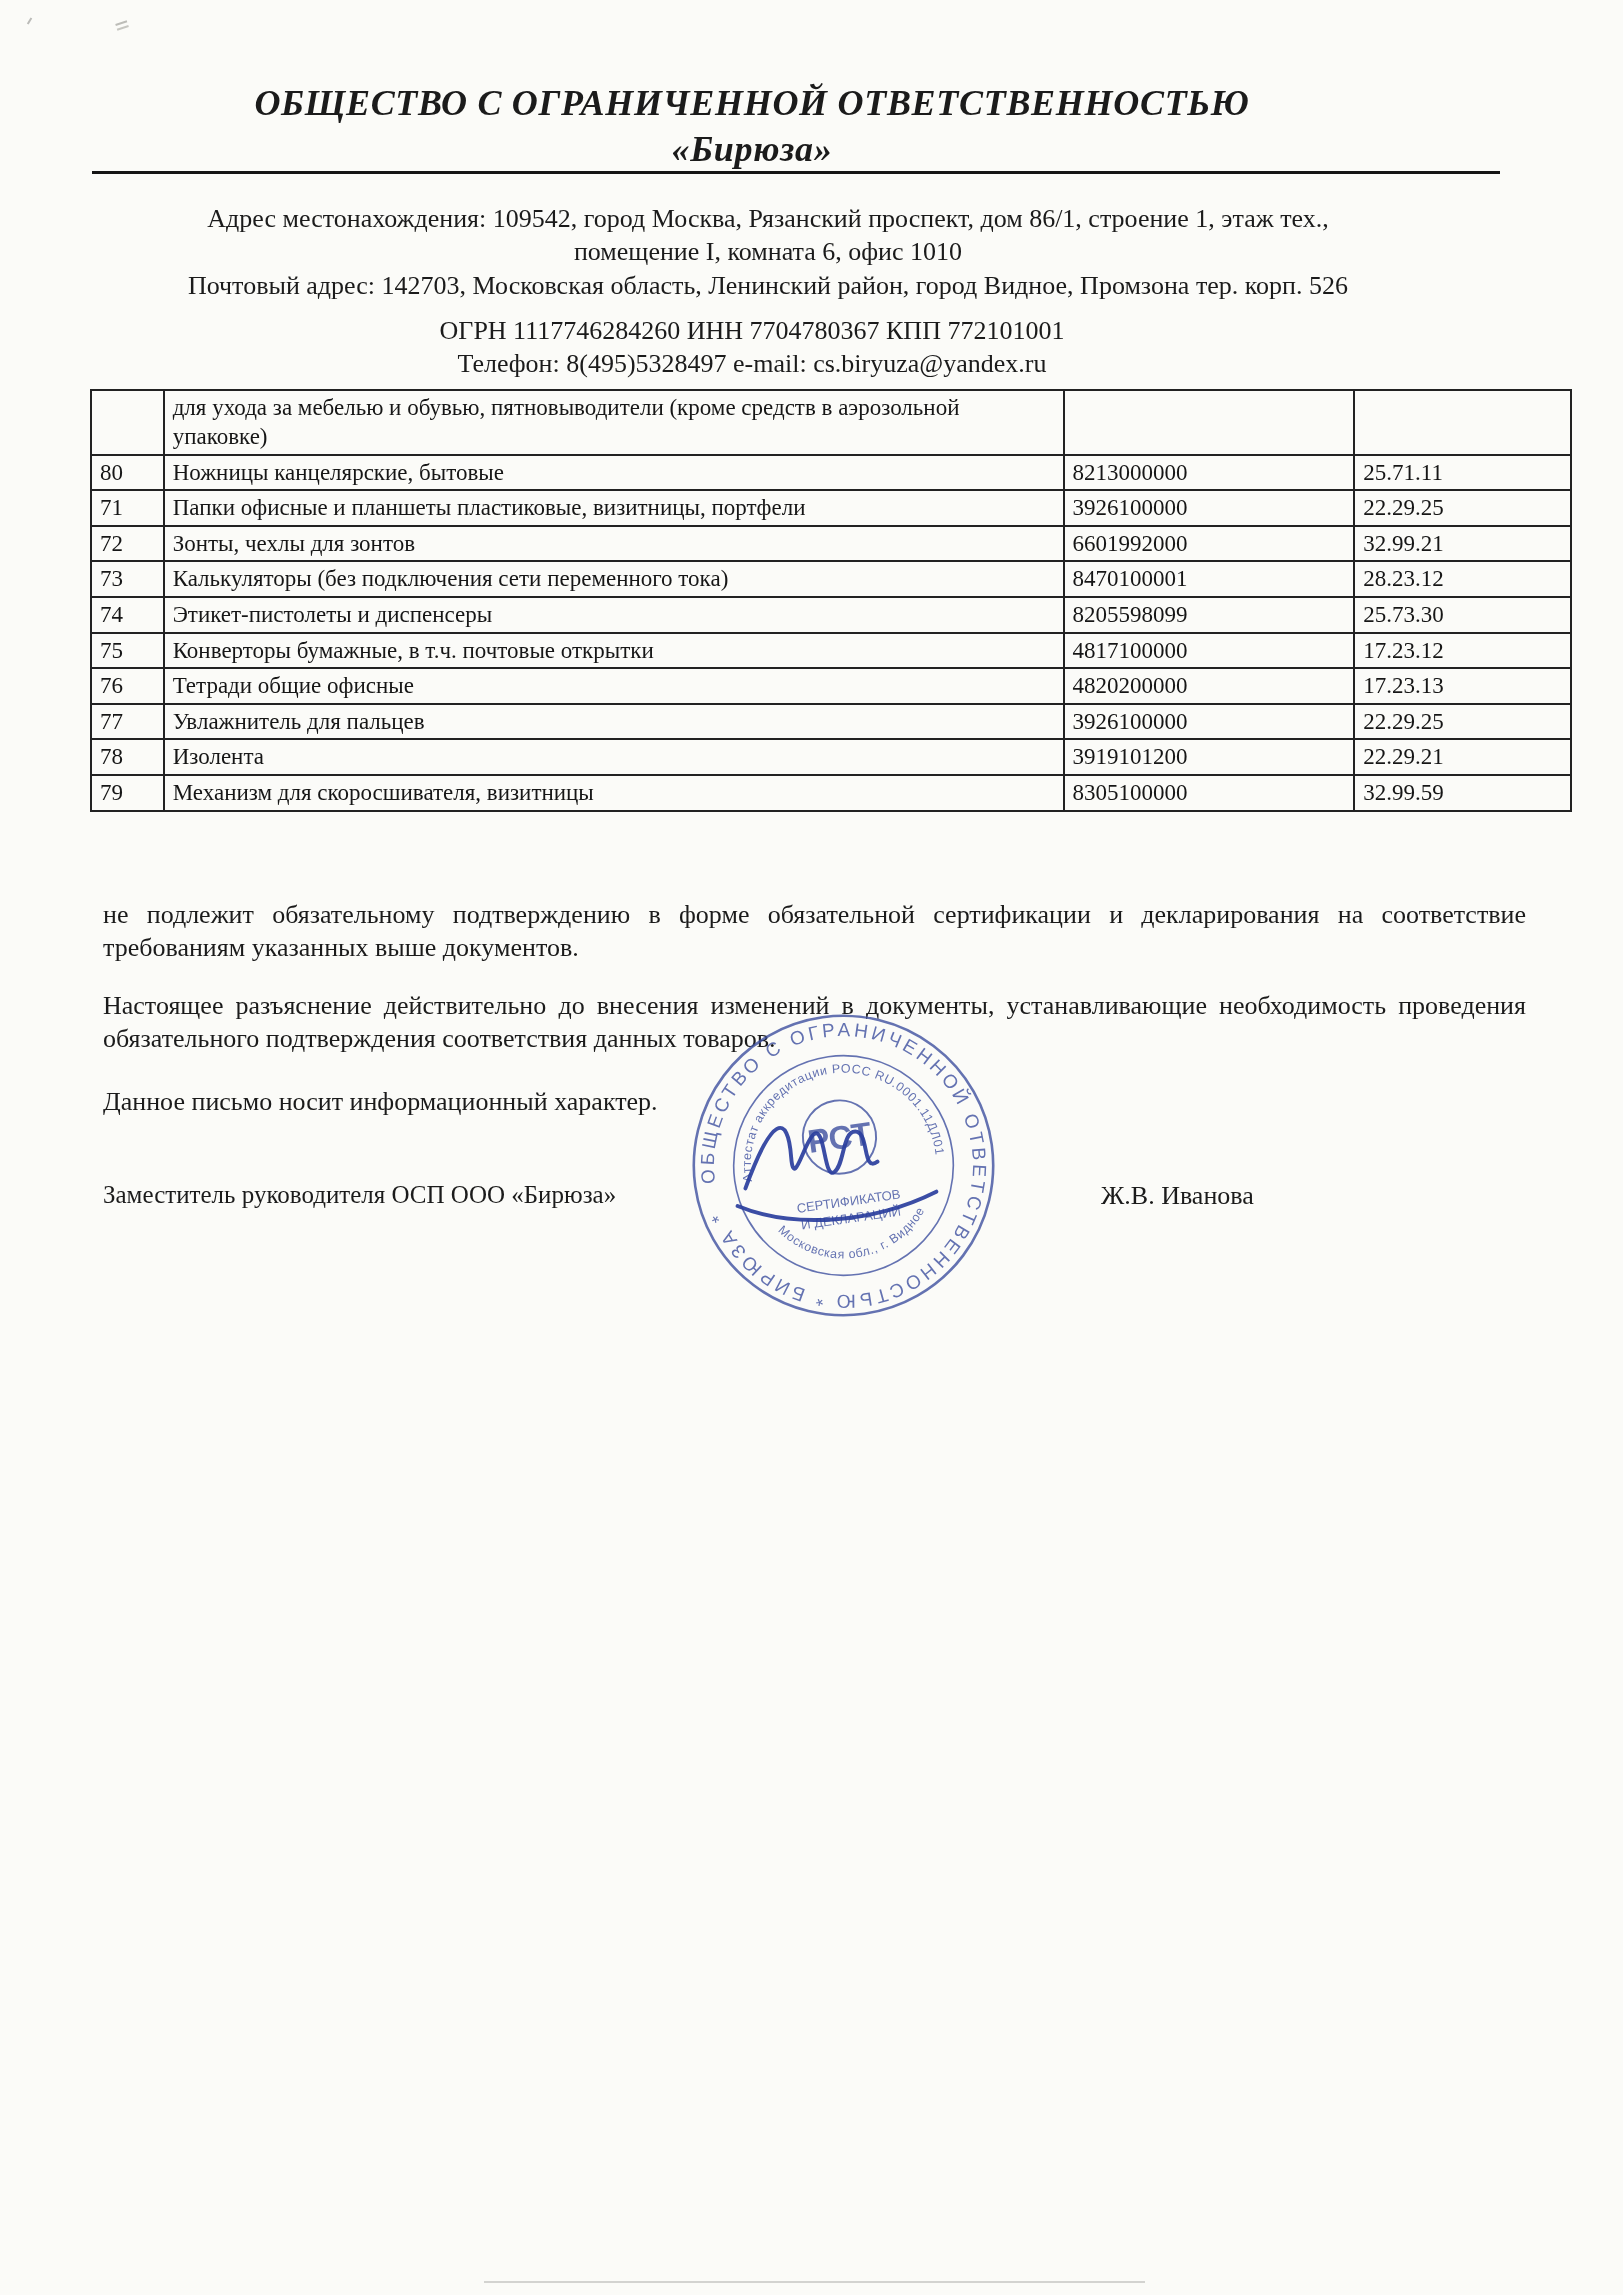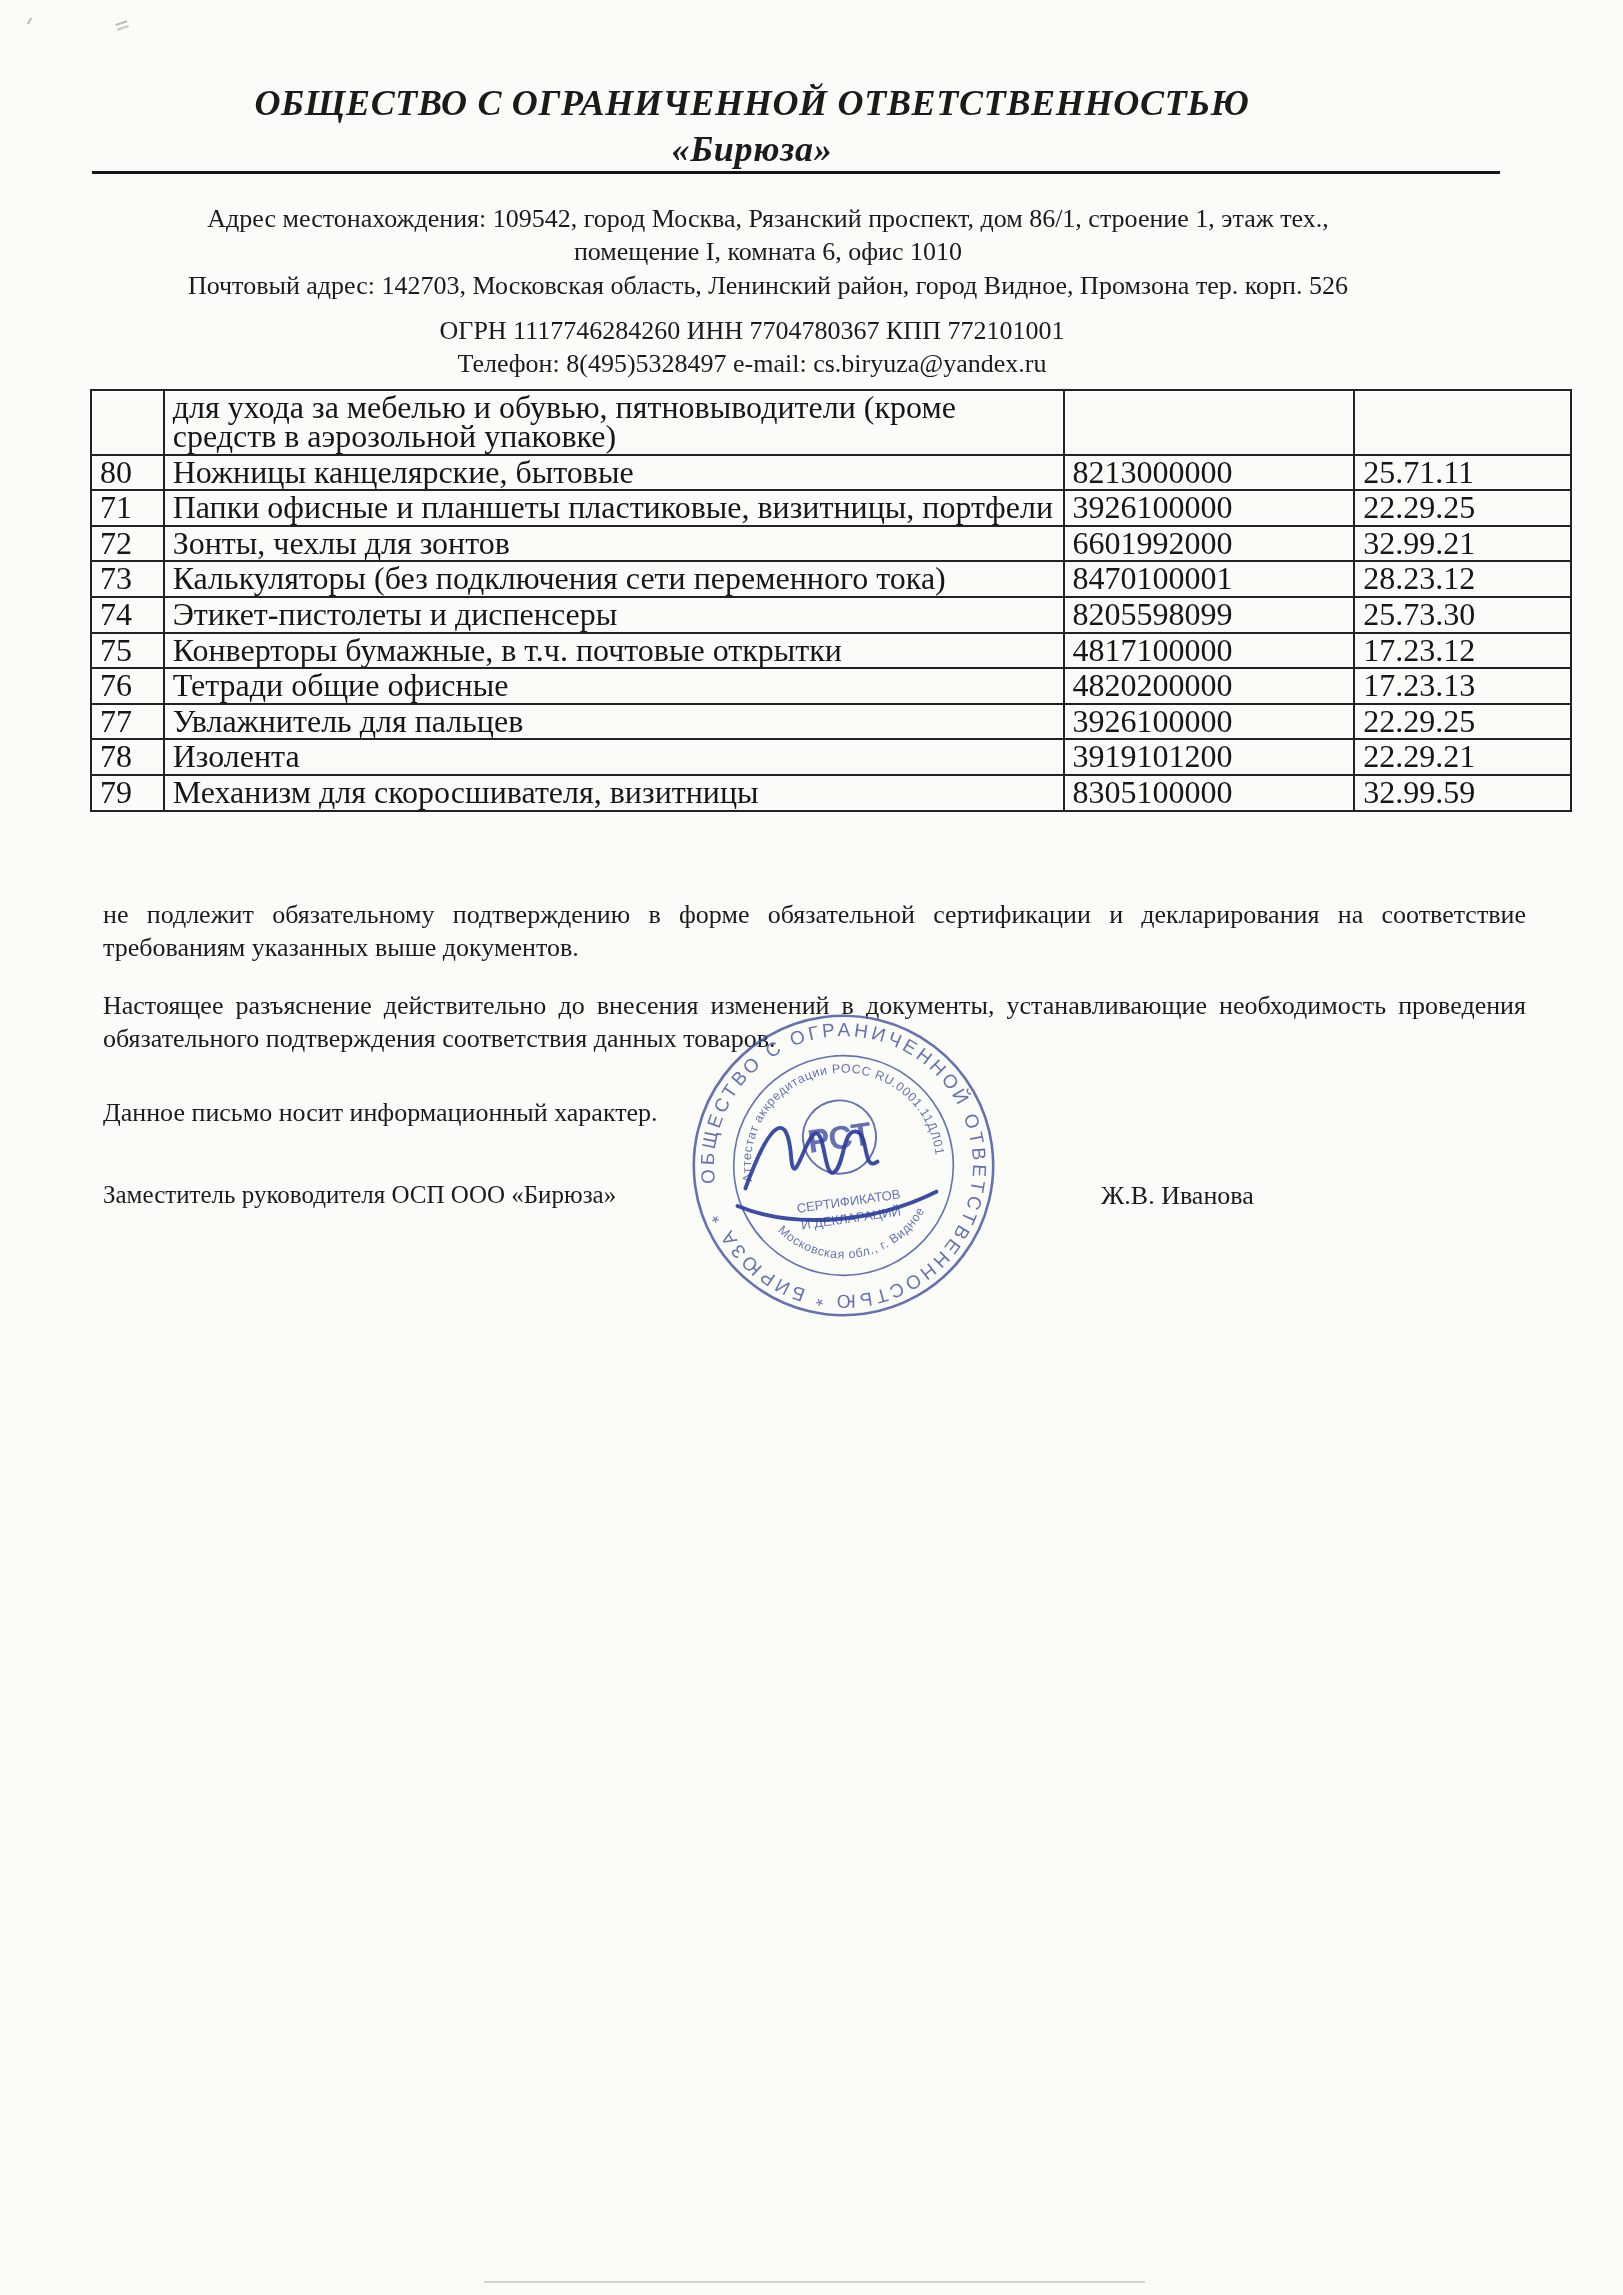--- a/index.html
+++ b/index.html
@@ -21,41 +21,41 @@
   .addr-line { font-size: 26px; margin: 16px; line-height: 31px; }
   .reg-line  { font-size: 26px; margin: 0; line-height: 31px; }
 
   .header-rule {
     top: 171px; left: 92px; width: 1408px; height: 3.3px;
     background: #151515;
   }
 
   table.goods {
     position: absolute; top: 389px; left: 90px; width: 1409px;
-    border-collapse: collapse; font-size: 32px; table-layout: fixed;
+    border-collapse: collapse; font-size: 23px; table-layout: fixed;
     color: #161616;
   }
   table.goods td {
     border: 2px solid #222;
     padding: 2px 7.9px 2.6px 7.9px;
     vertical-align: top;
     line-height: 29px;
     overflow: hidden; white-space: normal;
   }
   td.c-num  { width: 55px;  padding-left: 6.5px; padding-right: 2.6px; }
   td.c-name { width: 882px; }
   td.c-code { width: 273px; }
   td.c-okpd { width: 199px; }
 
   .para {
     position: absolute; left: 103px; width: 1423px;
     font-size: 26px; line-height: 33px; margin: 0;
     text-align: justify;
   }
-  .para.left { text-align: left; margin-top: 11px; }
+  .para.left { text-align: left; }
 
   .sig-title { position: absolute; top: 1181px; left: 103px; font-size: 25px; }
   .sig-name  { position: absolute; top: 1181px; left: 1101px; font-size: 26px; }
 
   .stamp-svg { position: absolute; left: 667px; top: 989px; }
 
   
   .artifact { position: absolute; border-color: #9a9a96; opacity: 0.7; }
   .artifact.a1 { top: 19.6px; left: 27.5px; width: 9.2px; height: 6.5px;
                  border-left: 2px solid #a0a09c; transform: rotate(32deg); }

